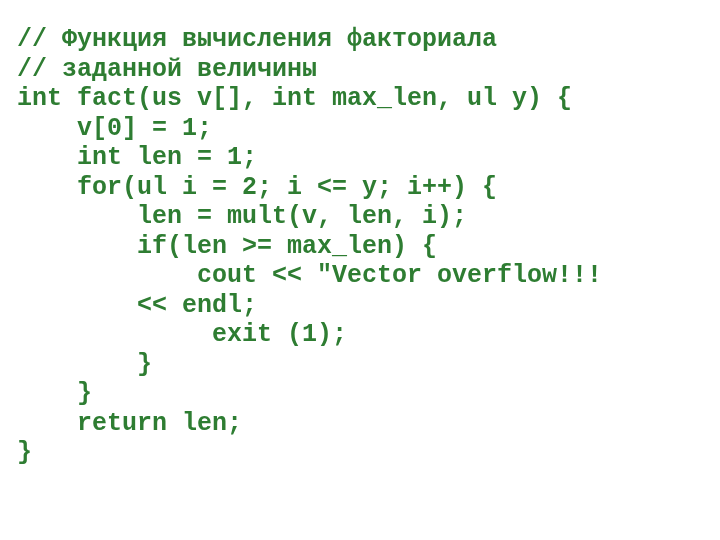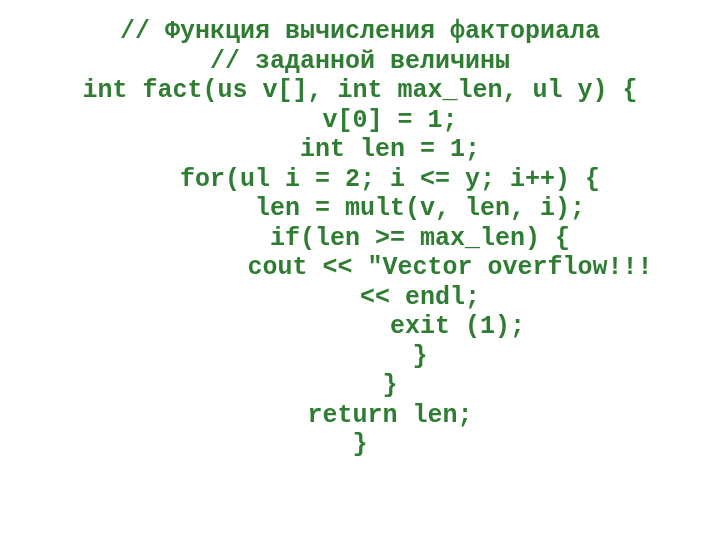--- a/index.html
+++ b/index.html
@@ -4,29 +4,28 @@
 <style>
   html, body {
     margin: 0;
     padding: 0;
     width: 720px;
     height: 540px;
     background: #ffffff;
     overflow: hidden;
   }
   pre.code {
-    margin: 9px;
+    margin: 17px;
     padding: 8px 0;
     font-family: "Courier New", Courier, monospace;
     font-size: 25px;
     line-height: 1.18;
     color: #2e7d32; 
     font-weight: bold;
     white-space: pre;
-    text-align: center;
   }
 </style>
 </head>
 <body>
 
 <pre class="code">// Функция вычисления факториала
 // заданной величины
 int fact(us v[], int max_len, ul y) {
     v[0] = 1;
     int len = 1;

